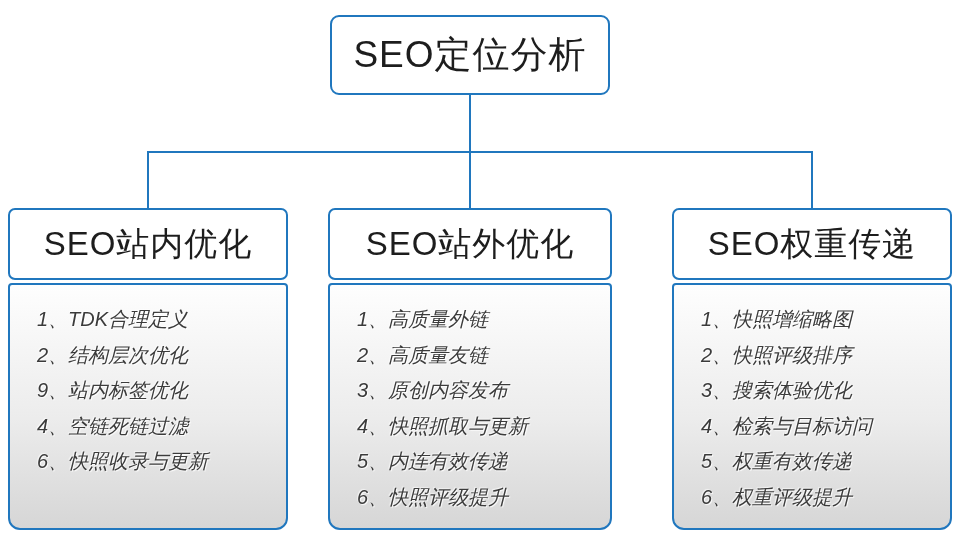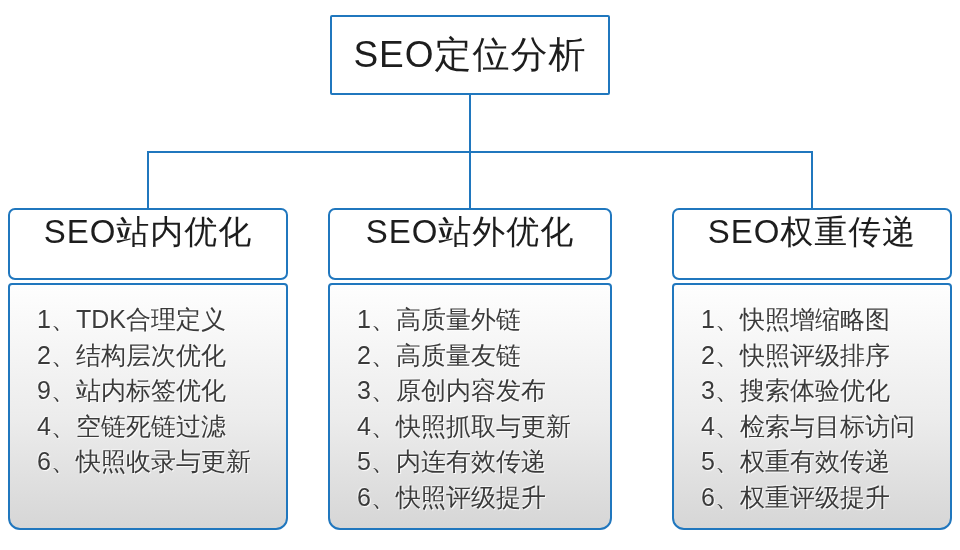--- a/index.html
+++ b/index.html
@@ -13,21 +13,21 @@
     background: #ffffff;
   }
 
   
   .root-box {
     position: absolute;
     left: 330px; top: 15px;
     width: 280px; height: 80px;
     background: #ffffff;
     border: 2px solid #2077be;
-    border-radius: 2px;
+    border-radius: 9px;
     display: flex; align-items: center; justify-content: center;
     z-index: 2;
   }
   .root-box .title {
     font-size: 37px;
     font-weight: 400;
     color: #1d1d1d;
     letter-spacing: 1px;
     white-space: nowrap;
   }
@@ -50,44 +50,45 @@
   .column { position: absolute; top: 208px; z-index: 2; }
   #column-onsite  { left: 8px;   width: 280px; }
   #column-offsite { left: 328px; width: 284px; }
   #column-weight  { left: 672px; width: 280px; }
 
   .column-header {
     width: 100%; height: 72px;
     background: #ffffff;
     border: 2px solid #2077be;
     border-radius: 7px;
-    display: flex; align-items: flex-start; justify-content: center;
+    display: flex; align-items: center; justify-content: center;
   }
   .column-header .title {
     font-size: 33px;
     font-weight: 400;
     color: #1d1d1d;
     letter-spacing: 1px;
     white-space: nowrap;
   }
 
   .column-panel {
     margin-top: 3px;
     width: 100%; height: 247px;
     background: linear-gradient(180deg, #fefefe 0%, #ececec 55%, #d6d6d6 100%);
     border: 2px solid #2077be;
     border-radius: 4px 4px 12px 12px;
     padding: 17px 10px 0 27px;
   }
   .list-item {
-    font-size: 25px;
+    font-size: 20px;
     line-height: 35.6px;
     color: #3b3b3b;
     white-space: nowrap;
     text-shadow: 1px 1px 1px rgba(255,255,255,0.95), -1px -1px 1px rgba(255,255,255,0.7);
+    font-style: italic;
   }
 </style>
 </head>
 <body>
 
 <div class="canvas">
 
   <div class="root-box">
     <span class="title">SEO定位分析</span>
   </div>

